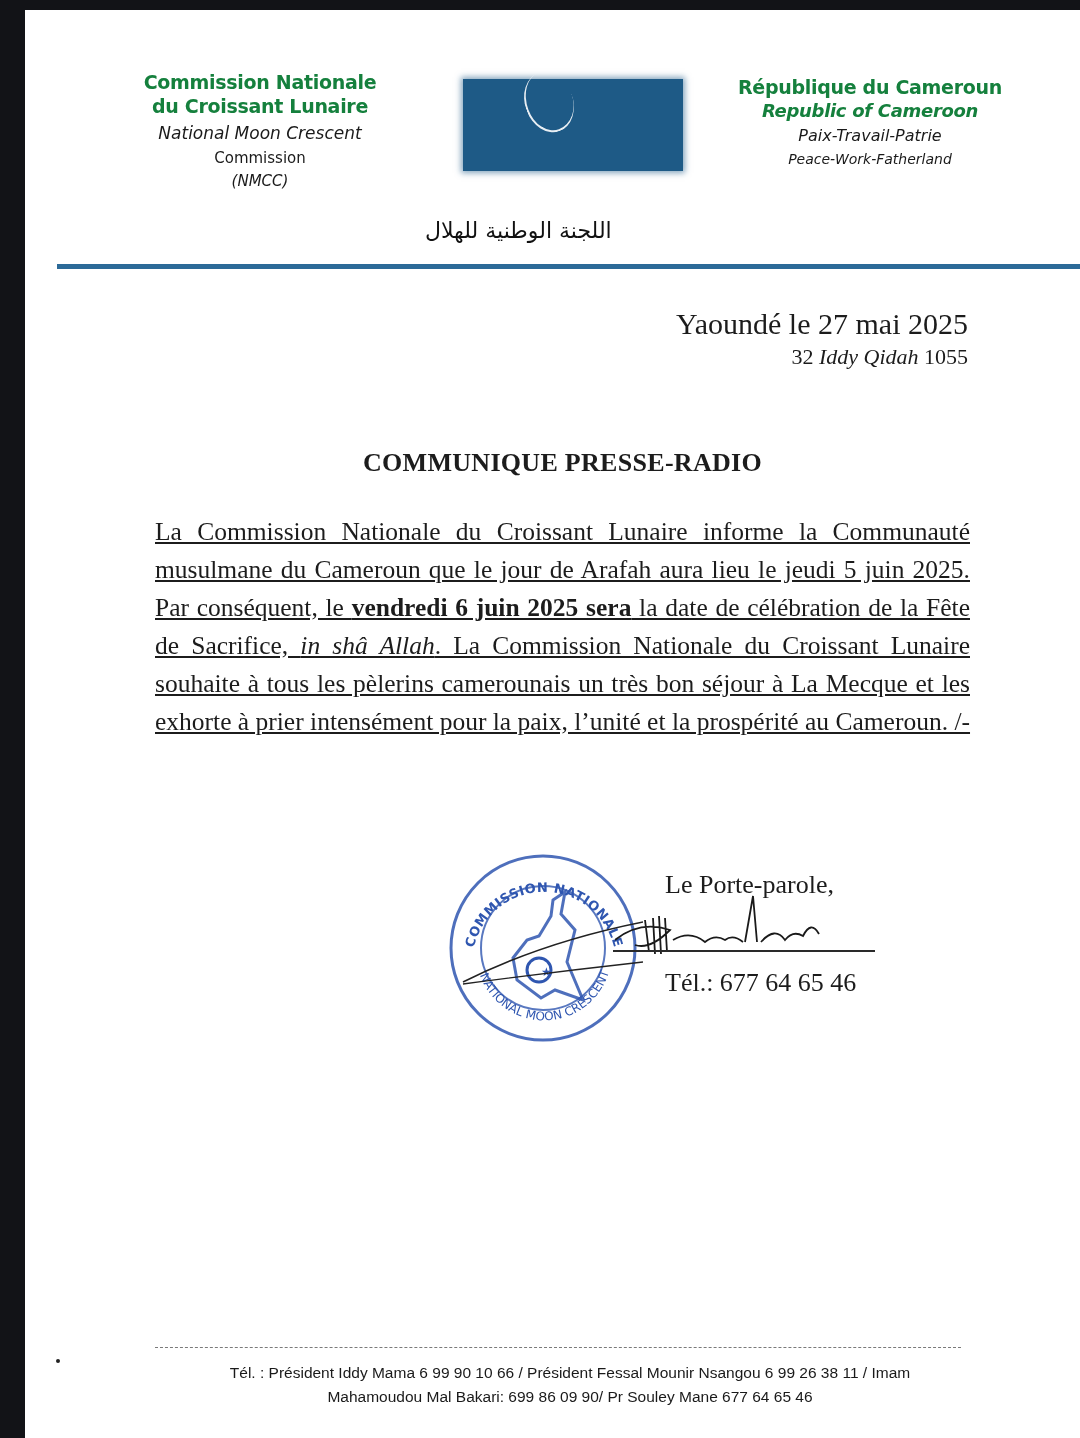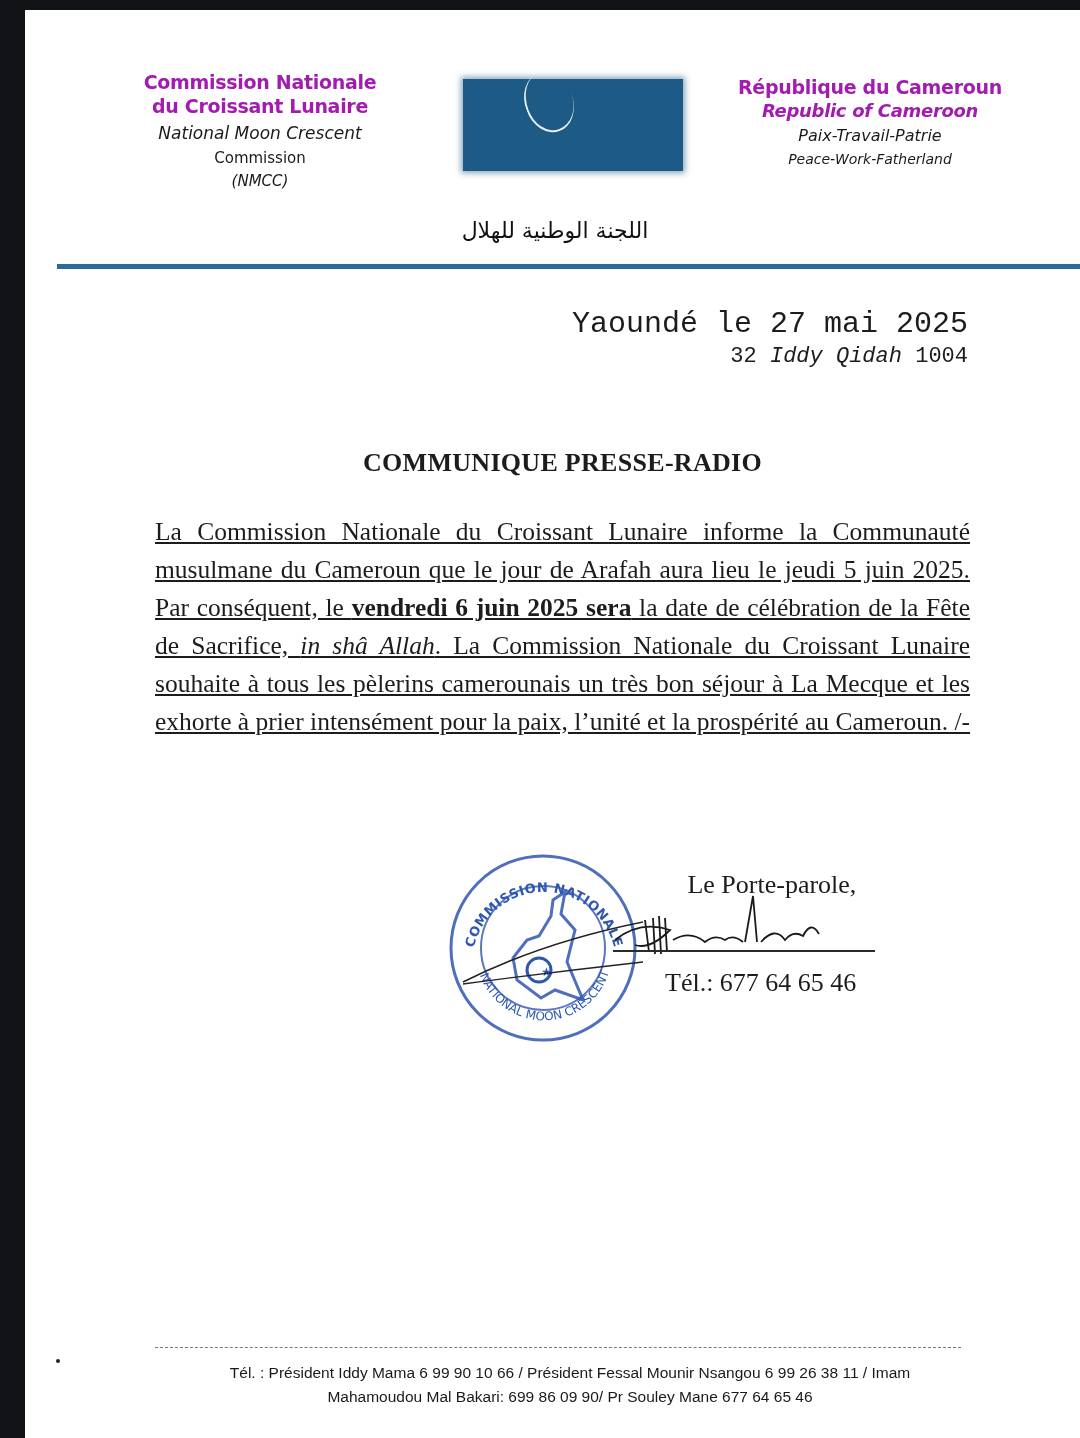--- a/index.html
+++ b/index.html
@@ -1,36 +1,36 @@
 <!DOCTYPE html>
 <html><head>
 <meta charset="utf-8">
 <style>
   html,body{margin:0;padding:0;}
   body{width:1080px;height:1438px;background:#121317;position:relative;overflow:hidden;}
   .page{position:absolute;left:25px;top:10px;width:1055px;height:1428px;background:#ffffff;}
   .abs{position:absolute;}
-  .hdr-blue{color:#a21caf;font-family:"DejaVu Sans",sans-serif;font-weight:bold;letter-spacing:-0.3px;}
+  .hdr-blue{color:#15803d;font-family:"DejaVu Sans",sans-serif;font-weight:bold;letter-spacing:-0.3px;}
   .hdr-sub{font-family:"DejaVu Sans",sans-serif;color:#1a1a1a;font-style:italic;}
-  .serif{font-family:"Liberation Serif",serif;color:#1c1c1c;text-align:right;}
+  .serif{font-family:"Liberation Serif",serif;color:#1c1c1c;}
   .left-block{left:80px;top:60px;width:310px;text-align:center;}
   .left-block .l1{font-size:19px;line-height:24px;}
   .left-block .l2{font-size:17px;line-height:26px;margin-top:2px;}
   .left-block .l3{font-size:15px;line-height:24px;font-style:normal;}
   .left-block .l4{font-size:15px;line-height:22px;}
   .right-block{left:685px;top:65px;width:320px;text-align:center;}
   .right-block .r1{font-size:19px;line-height:24px;}
   .right-block .r2{font-size:18px;line-height:24px;font-style:italic;}
   .right-block .r3{font-size:16px;line-height:25px;}
   .right-block .r4{font-size:14px;line-height:22px;font-style:italic;}
   .flag{left:438px;top:69px;width:220px;height:92px;background:#1e5a86;box-shadow:0 0 6px 2px rgba(30,90,134,0.55);filter:blur(0.6px);}
   .crescent{position:absolute;left:62px;top:-8px;width:46px;height:60px;border-radius:50%;border-left:2px solid #e8eef3;border-bottom:2px solid #e8eef3;transform:rotate(-20deg);}
-  .arabic{left:400px;top:208px;width:260px;text-align:center;font-family:"DejaVu Sans",sans-serif;font-size:22px;color:#111;direction:rtl;}
+  .arabic{left:400px;top:208px;width:260px;text-align:left;font-family:"DejaVu Sans",sans-serif;font-size:22px;color:#111;direction:rtl;}
   .divider{left:32px;top:254px;width:1023px;height:5px;background:#2c6a98;}
-  .date{right:112px;top:296px;text-align:right;font-family:Liberation Mono, monospace;}
+  .date{right:112px;top:296px;text-align:right;}
   .date .d1{font-size:30px;line-height:36px;}
   .date .d2{font-size:22px;line-height:30px;}
   .title{left:0;width:1075px;top:438px;text-align:center;font-size:26px;font-weight:bold;letter-spacing:0.3px;}
   .body{left:130px;top:503px;width:815px;font-size:25.5px;line-height:38px;text-align:justify;text-align-last:left;text-decoration:underline;}
   .stamp{left:418px;top:842px;width:200px;height:192px;}
   .sig-block{left:640px;top:858px;font-size:26px;line-height:34px;}
   .sig-line{left:588px;top:940px;width:262px;height:2px;background:#2a2a2a;}
   .footer-rule{left:130px;top:1337px;width:806px;height:0;border-top:1px dashed #7a7a7a;}
   .footer{left:130px;top:1351px;width:830px;font-family:"Liberation Sans",sans-serif;font-size:15.5px;line-height:24px;color:#1a1a1a;text-align:center;}
   .dot{left:31px;top:1349px;width:4px;height:4px;border-radius:50%;background:#222;}
@@ -58,21 +58,21 @@
     <div class="hdr-blue r1">République du Cameroun</div>
     <div class="hdr-blue r2">Republic of Cameroon</div>
     <div class="hdr-sub r3">Paix-Travail-Patrie</div>
     <div class="hdr-sub r4">Peace-Work-Fatherland</div>
   </div>
 
   <div class="abs divider"></div>
 
   <div class="abs date serif">
     <div class="d1">Yaoundé le 27 mai 2025</div>
-    <div class="d2"><span>32 </span><i>Iddy Qidah</i><span> 1004</span></div>
+    <div class="d2"><span>32 </span><i>Iddy Qidah</i><span> 1055</span></div>
   </div>
 
   <div class="abs title serif">COMMUNIQUE PRESSE-RADIO</div>
 
   <div class="abs body serif"><span>La Commission Nationale du Croissant Lunaire informe la Communauté musulmane du Cameroun que le jour de Arafah aura lieu le jeudi 5 juin 2025. Par conséquent, le </span><b>vendredi 6 juin 2025 sera</b><span> la date de célébration de la Fête de Sacrifice, </span><i>in shâ Allah</i><span>. La Commission Nationale du Croissant Lunaire souhaite à tous les pèlerins camerounais un très bon séjour à La Mecque et les exhorte à prier intensément pour la paix, l’unité et la prospérité au Cameroun. /-</span></div>
 
   <svg class="abs stamp" viewBox="0 0 200 192">
     <defs>
       <path id="topArc" d="M 30 100 A 72 72 0 0 1 172 100"></path>
       <path id="botArc" d="M 34 112 A 68 68 0 0 0 168 112"></path>

